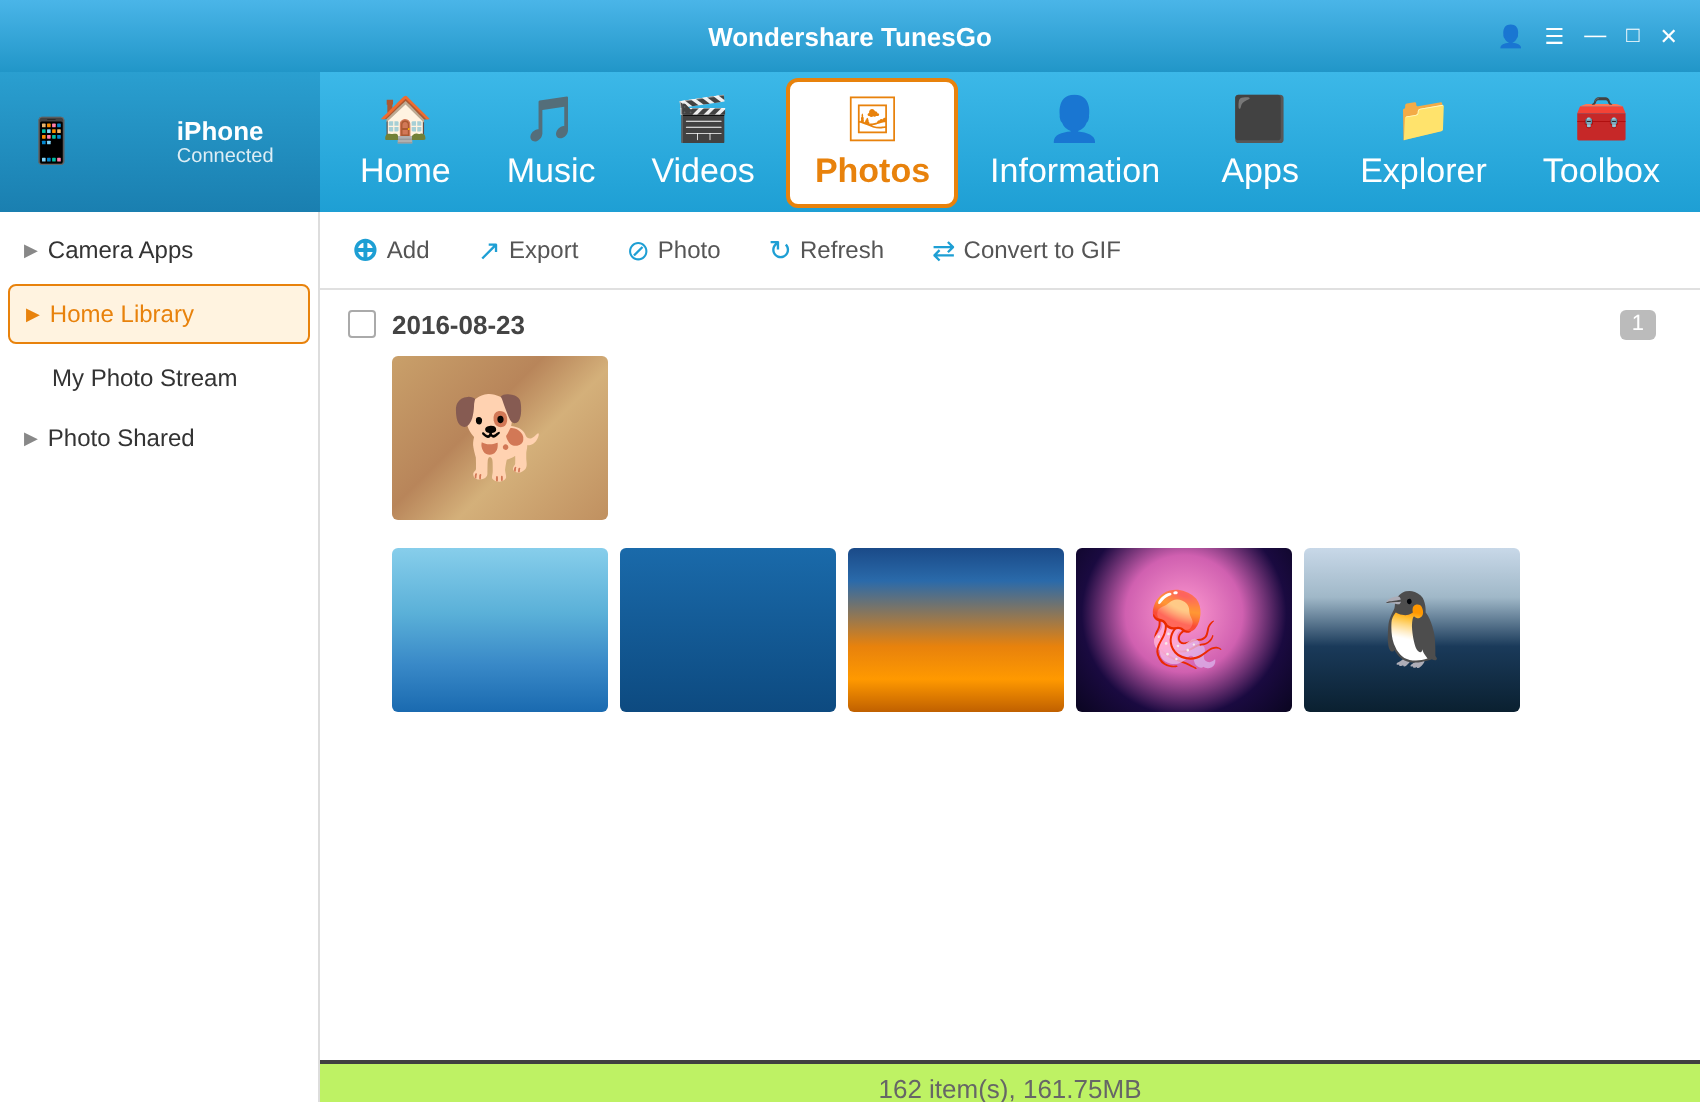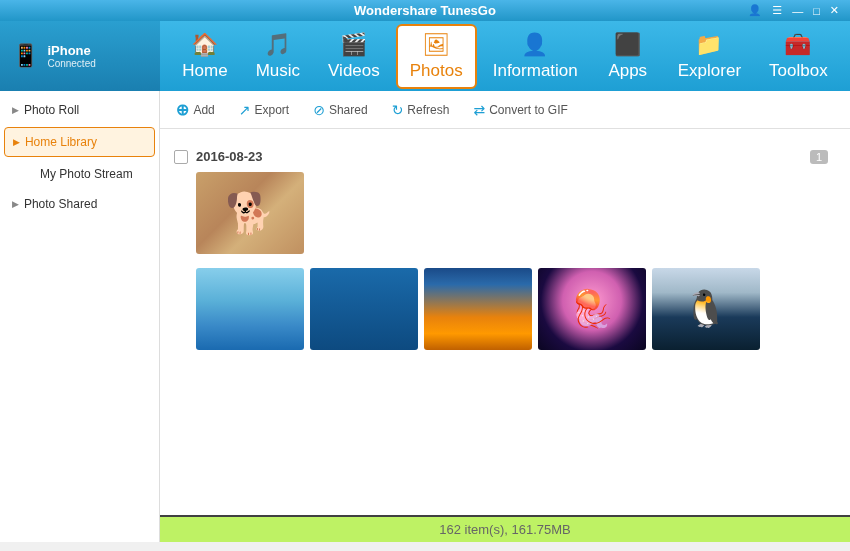--- a/index.html
+++ b/index.html
@@ -1,21 +1,21 @@
 <!DOCTYPE html>
 <html><head>
   <meta charset="utf-8">
   <style>
     * { box-sizing: border-box; margin: 0; padding: 0; }
     body { width: 850px; height: 551px; font-family: Arial, sans-serif; overflow: hidden; background: #f0f0f0; }
 
     
     .title-bar {
       background: linear-gradient(to bottom, #4ab5e8, #2196c8);
-      height: 21px;
+      height: 36px;
       display: flex;
       align-items: center;
       justify-content: center;
       position: relative;
     }
     .title-bar-text {
       color: white;
       font-size: 13px;
       font-weight: bold;
     }
@@ -46,21 +46,21 @@
       display: flex;
       align-items: center;
       padding-left: 12px;
       gap: 8px;
       flex-shrink: 0;
     }
     .device-icon {
       color: white;
       font-size: 22px;
     }
-    .device-info { color: white; }
+    .device-info { color: white; margin-left: 41px; }
     .device-name { font-size: 13px; font-weight: bold; }
     .device-status { font-size: 10px; opacity: 0.85; }
 
     .nav-tabs {
       display: flex;
       align-items: center;
       flex: 1;
       justify-content: center;
       gap: 4px;
     }
@@ -76,21 +76,21 @@
       min-width: 68px;
       gap: 3px;
     }
     .nav-tab.active {
       background: white;
       color: #e8820c;
       border: 2px solid #e8820c;
       border-radius: 6px;
     }
     .nav-tab.active .tab-icon { color: #e8820c; }
-    .nav-tab.active .tab-label { color: #e8820c; }
+    .nav-tab.active .tab-label { color: #e8820c; font-weight: bold; }
     .tab-icon { font-size: 22px; color: white; }
     .tab-label { font-size: 17px; }
 
     
     .main-layout {
       display: flex;
       height: calc(551px - 30px - 70px);
     }
 
     
@@ -116,21 +116,21 @@
       margin: 2px 4px;
       padding: 7px 8px;
       color: #e8820c;
     }
     .sidebar-item .arrow {
       font-size: 9px;
       margin-right: 5px;
       color: #888;
     }
     .sidebar-item.active .arrow { color: #e8820c; }
-    .sidebar-item.no-arrow { padding-left: 40px; }
+    .sidebar-item.no-arrow { padding-left: 26px; }
 
     
     .content-area {
       flex: 1;
       background: white;
       display: flex;
       flex-direction: column;
     }
 
     
@@ -157,23 +157,21 @@
     
     .photo-content {
       flex: 1;
       overflow-y: auto;
       padding: 10px 14px;
     }
 
     .date-group { margin-bottom: 14px; }
     .date-header {
       display: flex;
-      align-items: center;
       margin-bottom: 8px;
-      margin-top: 10px;
     }
     .date-checkbox {
       width: 14px; height: 14px;
       border: 1px solid #aaa;
       border-radius: 2px;
       margin-right: 8px;
       cursor: pointer;
       flex-shrink: 0;
     }
     .date-label {
@@ -367,21 +365,21 @@
       <span class="tab-label">Toolbox</span>
     </div>
   </div>
 </div>
 
 <div class="main-layout">
 
   <div class="sidebar">
     <div class="sidebar-item">
       <span class="arrow">▶</span>
-      <span>Photo Roll</span>
+      <span>Camera Apps</span>
     </div>
     <div class="sidebar-item active">
       <span class="arrow">▶</span>
       <span>Home Library</span>
     </div>
     <div class="sidebar-item no-arrow">
       <span>My Photo Stream</span>
     </div>
     <div class="sidebar-item">
       <span class="arrow">▶</span>
@@ -395,21 +393,21 @@
       <div class="toolbar-btn add">
         <span class="btn-icon">⊕</span>
         <span>Add</span>
       </div>
       <div class="toolbar-btn">
         <span class="btn-icon">↗</span>
         <span>Export</span>
       </div>
       <div class="toolbar-btn">
         <span class="btn-icon">⊘</span>
-        <span>Shared</span>
+        <span>Photo</span>
       </div>
       <div class="toolbar-btn">
         <span class="btn-icon">↻</span>
         <span>Refresh</span>
       </div>
       <div class="toolbar-btn">
         <span class="btn-icon">⇄</span>
         <span>Convert to GIF</span>
       </div>
     </div>

